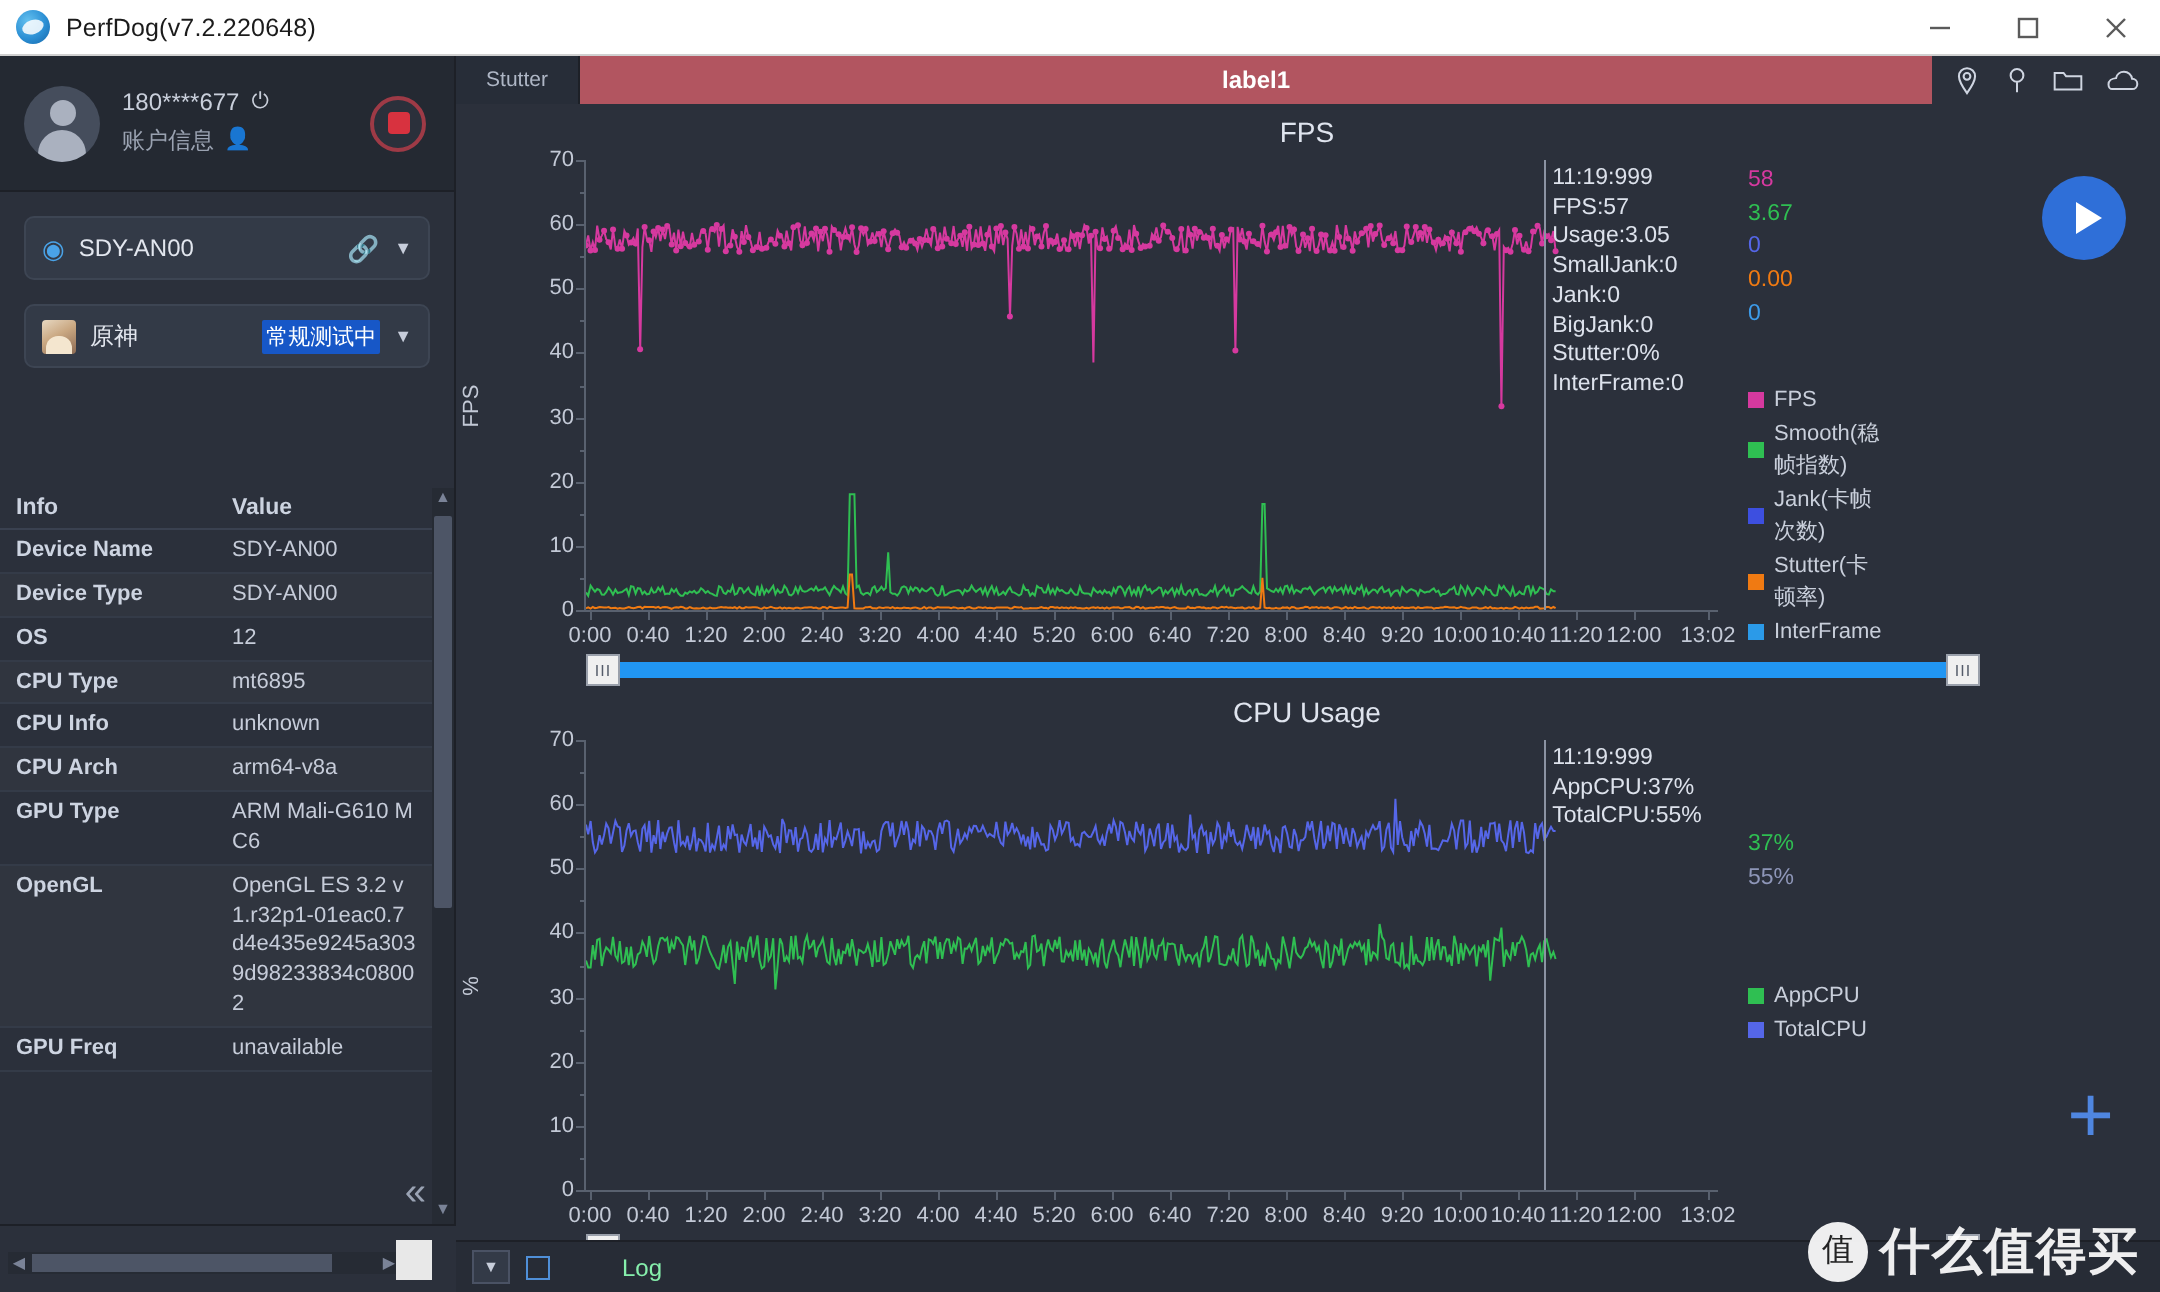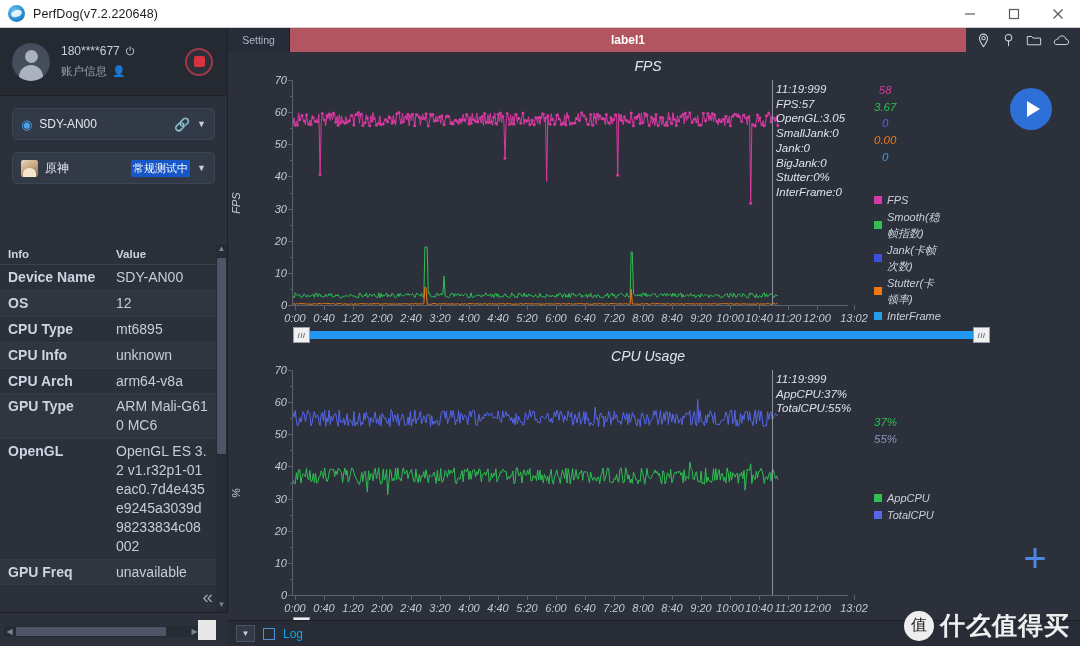--- a/index.html
+++ b/index.html
@@ -55,21 +55,21 @@
   .avatar::before {
     content: ""; position: absolute; left: 50%; top: 7px; width: 13px; height: 13px;
     margin-left: -6.5px; border-radius: 50%; background: #aab1bf;
   }
   .avatar::after {
     content: ""; position: absolute; left: 50%; top: 22px; width: 24px; height: 18px;
     margin-left: -12px; border-radius: 12px 12px 0 0; background: #aab1bf;
   }
   .acct-text { margin-left: 11px; line-height: 1.45; }
   .acct-row1 { font-size: 12px; color: #c9cfdb; display: flex; align-items: flex-end; gap: 6px; }
-  .acct-row2 { font-size: 11.5px; color: #9aa2b1; display: flex; align-items: flex-end; gap: 5px; margin-top: 3px; font-family: Liberation Serif, serif;}
+  .acct-row2 { font-size: 11.5px; color: #9aa2b1; display: flex; align-items: flex-start; gap: 5px; margin-top: 3px; font-family: Liberation Serif, serif;}
   .power-ico { color: #c9cfdb; font-size: 11px; }
   .people-ico { color: #b9c0cd; font-size: 11px; }
   .rec-btn {
     position: absolute; right: 14px; top: 50%; margin-top: -14px;
     width: 28px; height: 28px; border-radius: 50%;
     border: 2px solid #9e3a46; background: #2b303b;
     display: flex; align-items: center; justify-content: center;
   }
   .rec-btn i { width: 11px; height: 11px; background: #d8323f; border-radius: 2px; display: block; }
 
@@ -103,21 +103,21 @@
   }
   .tab.active { background: #39414f; color: #e9edf4; border-bottom-color: #39414f; }
 
   .tbl { position: absolute; left: 0; top: 216px; width: 216px; bottom: 34px; overflow: hidden; }
   .tbl table { width: 100%; border-collapse: collapse; table-layout: fixed; }
   .tbl th {
     text-align: left; font-size: 11.5px; font-weight: bold; color: #ccd3e0;
     background: #2b303b; padding: 4px 8px; border-bottom: 1px solid #3a4150;
   }
   .tbl td {
-    font-size: 14px; color: #c6ccd9; padding: 3px 8px; vertical-align: top;
+    font-size: 11px; color: #c6ccd9; padding: 3px 8px; vertical-align: top;
     border-bottom: 1px solid #343b48; line-height: 1.35; word-break: break-all;
   }
   .tbl td.k { font-weight: bold; color: #cdd4e1; width: 44%; }
   .tbl tr:nth-child(even) td { background: #30353f; }
   .tbl tr:nth-child(odd) td { background: #2b303b; }
 
   .vscroll {
     position: absolute; right: 0; top: 216px; width: 11px; bottom: 34px; background: #262b34;
   }
   .vscroll .thumb { position: absolute; left: 1px; top: 14px; width: 9px; height: 196px; background: #4d5566; border-radius: 1px; }
@@ -150,21 +150,21 @@
     border-right: 1px solid #1d2027;
   }
   .labelbar {
     flex: 1; background: #b25560; color: #ffffff; font-size: 12px; font-weight: bold;
     display: flex; align-items: center; justify-content: center;
   }
   .topicons { display: flex; align-items: center; gap: 10px; padding: 0 10px; background: #2b303b; }
   .topicons span { color: #cfd5e1; display: flex; }
 
   .chartzone { position: absolute; left: 0; top: 24px; right: 0; bottom: 0; }
-  .chart { position: absolute; left: 0; right: 12px; font-style: italic; }
+  .chart { position: absolute; left: 0; right: 1px; }
   .chart.fps { top: 0; height: 290px; }
   .chart.cpu { top: 290px; height: 290px; }
   .ctitle {
     position: absolute; left: 0; right: 0; top: 6px; text-align: center;
     font-size: 14px; color: #dfe4ee;
   }
   .plot {
     position: absolute; left: 64px; top: 28px; right: 220px; bottom: 36px;
     border-left: 1px solid #59616f; border-bottom: 1px solid #59616f;
   }
@@ -212,21 +212,21 @@
   .statusbar {
     position: absolute; left: 0; bottom: 0; right: 0; height: 26px; background: #272c36;
     border-top: 1px solid #1d2027; display: flex; align-items: center; gap: 8px; padding-left: 8px;
   }
   .sb-drop {
     width: 19px; height: 17px; background: #333a47; border: 1px solid #4a distinct;
     border: 1px solid #4a5264; display: flex; align-items: center; justify-content: center;
     color: #c8cedb; font-size: 8px;
   }
   .sb-chk { width: 12px; height: 12px; border: 1.5px solid #4f8fd8; background: transparent; }
-  .sb-log { font-size: 12px; color: #0ea5e9; }
+  .sb-log { font-size: 12px; color: #86efac; margin-left: 28px; }
 
   .watermark { position: absolute; right: 10px; bottom: 4px; display: flex; align-items: center; gap: 6px; opacity: .92; }
   .wm-circle {
     width: 30px; height: 30px; border-radius: 50%; background: #fff; color: #222;
     display: flex; align-items: center; justify-content: center; font-size: 16px;
     border: 2px solid #fff;
   }
   .wm-text { font-size: 25px; color: #ffffff; font-weight: bold; letter-spacing: 1px;
              font-family: "DejaVu Sans", sans-serif; }
 </style>
@@ -296,20 +296,24 @@
       <table>
         <thead>
           <tr>
             <th>Info</th>
             <th>Value</th>
           </tr>
         </thead>
         <tbody id="tbody">
             <tr>
               <td class="k">Device Name</td>
+              <td>SDY-AN00</td>
+            </tr>
+            <tr>
+              <td class="k">Device Type</td>
               <td>SDY-AN00</td>
             </tr>
             <tr>
               <td class="k">OS</td>
               <td>12</td>
             </tr>
             <tr>
               <td class="k">CPU Type</td>
               <td>mt6895</td>
             </tr>
@@ -351,21 +355,21 @@
         <div class="thumb"></div>
         <div class="arr r">▶</div>
       </div>
       <div class="lb-square"></div>
     </div>
   </div>
 
   <div class="right">
 
     <div class="tabbar">
-      <div class="scenetab">Setting</div>
+      <div class="scenetab">Stutter</div>
       <div class="labelbar">label1</div>
       <div class="topicons">
         <span>
           <svg width="15" height="15" viewBox="0 0 16 16">
               <path d="M8 1.2c-2.4 0-4.3 1.9-4.3 4.3 0 3 4.3 9 4.3 9s4.3-6 4.3-9c0-2.4-1.9-4.3-4.3-4.3z" fill="none" stroke="#cfd5e1" stroke-width="1.1"></path>
               <circle cx="8" cy="5.5" r="1.8" fill="none" stroke="#cfd5e1" stroke-width="1.1"></circle>
             </svg>
         </span>
         <span>
           <svg width="15" height="15" viewBox="0 0 16 16">
@@ -673,28 +677,28 @@
               <circle cx="480.27537209302324" cy="38.11257420046192" r="1.5" fill="#d6399f"></circle>
               <circle cx="482.53018604651163" cy="40.1456822509312" r="1.5" fill="#d6399f"></circle>
               <circle cx="484.78499999999997" cy="45.62324697555911" r="1.5" fill="#d6399f"></circle>
               <path d="M0.0 216.2 L1.1 217.9 L2.3 212.8 L3.4 214.4 L4.5 215.8 L5.6 214.5 L6.8 215.0 L7.9 217.3 L9.0 217.4 L10.1 216.1 L11.3 213.8 L12.4 215.3 L13.5 217.3 L14.7 214.8 L15.8 216.5 L16.9 216.2 L18.0 216.0 L19.2 215.1 L20.3 214.4 L21.4 217.5 L22.5 213.1 L23.7 213.4 L24.8 216.8 L25.9 214.1 L27.1 214.3 L28.2 217.0 L29.3 215.8 L30.4 217.2 L31.6 216.9 L32.7 214.2 L33.8 216.3 L34.9 216.1 L36.1 213.8 L37.2 215.4 L38.3 213.5 L39.5 217.1 L40.6 216.8 L41.7 217.0 L42.8 214.6 L44.0 216.0 L45.1 214.6 L46.2 216.8 L47.4 217.9 L48.5 217.9 L49.6 216.3 L50.7 216.9 L51.9 215.7 L53.0 216.3 L54.1 215.4 L55.2 216.6 L56.4 216.0 L57.5 214.1 L58.6 215.0 L59.8 216.4 L60.9 215.5 L62.0 216.6 L63.1 216.9 L64.3 217.7 L65.4 217.9 L66.5 213.1 L67.6 213.7 L68.8 216.4 L69.9 217.0 L71.0 215.3 L72.2 215.9 L73.3 212.9 L74.4 217.3 L75.5 216.8 L76.7 214.0 L77.8 214.2 L78.9 216.4 L80.0 215.3 L81.2 213.9 L82.3 216.2 L83.4 217.0 L84.6 217.6 L85.7 212.8 L86.8 217.9 L87.9 213.3 L89.1 217.0 L90.2 214.8 L91.3 216.2 L92.4 214.7 L93.6 212.9 L94.7 217.1 L95.8 214.8 L97.0 216.4 L98.1 216.0 L99.2 212.9 L100.3 214.2 L101.5 217.3 L102.6 217.7 L103.7 216.7 L104.8 213.7 L106.0 216.5 L107.1 213.4 L108.2 215.5 L109.4 215.9 L110.5 215.6 L111.6 214.8 L112.7 214.2 L113.9 215.2 L115.0 213.4 L116.1 215.3 L117.3 214.7 L118.4 214.7 L119.5 213.7 L120.6 215.6 L121.8 217.5 L122.9 214.9 L124.0 213.0 L125.1 214.2 L126.3 214.9 L127.4 216.2 L128.5 213.2 L129.7 216.7 L130.8 217.6 L131.9 167.1 L133.0 167.1 L134.2 167.1 L135.3 213.6 L136.4 212.8 L137.5 216.4 L138.7 217.4 L139.8 216.6 L140.9 216.4 L142.1 217.5 L143.2 214.0 L144.3 213.2 L145.4 216.0 L146.6 215.0 L147.7 213.4 L148.8 215.0 L149.9 214.0 L151.1 196.1 L152.2 216.1 L153.3 216.9 L154.5 216.9 L155.6 217.8 L156.7 216.4 L157.8 213.8 L159.0 213.2 L160.1 213.7 L161.2 216.6 L162.3 213.7 L163.5 215.4 L164.6 213.7 L165.7 214.2 L166.9 216.0 L168.0 214.3 L169.1 215.3 L170.2 215.7 L171.4 214.7 L172.5 213.7 L173.6 214.4 L174.7 217.1 L175.9 217.9 L177.0 217.1 L178.1 212.8 L179.3 217.7 L180.4 217.3 L181.5 216.4 L182.6 215.9 L183.8 215.6 L184.9 215.3 L186.0 215.0 L187.1 215.4 L188.3 217.2 L189.4 214.8 L190.5 215.8 L191.7 215.1 L192.8 212.8 L193.9 214.7 L195.0 215.9 L196.2 214.9 L197.3 214.1 L198.4 216.9 L199.6 214.0 L200.7 217.7 L201.8 215.1 L202.9 213.1 L204.1 216.6 L205.2 214.1 L206.3 217.6 L207.4 217.1 L208.6 215.9 L209.7 217.2 L210.8 215.2 L212.0 213.7 L213.1 216.1 L214.2 216.3 L215.3 217.0 L216.5 217.8 L217.6 217.1 L218.7 212.9 L219.8 215.0 L221.0 215.0 L222.1 217.8 L223.2 216.5 L224.4 217.7 L225.5 213.0 L226.6 213.9 L227.7 214.0 L228.9 216.3 L230.0 216.3 L231.1 213.0 L232.2 216.7 L233.4 214.6 L234.5 217.0 L235.6 213.9 L236.8 215.5 L237.9 215.0 L239.0 216.0 L240.1 216.7 L241.3 216.5 L242.4 214.6 L243.5 216.2 L244.6 217.4 L245.8 217.4 L246.9 213.3 L248.0 216.1 L249.2 216.8 L250.3 216.7 L251.4 216.8 L252.5 217.8 L253.7 214.1 L254.8 215.5 L255.9 216.4 L257.0 215.5 L258.2 216.9 L259.3 215.1 L260.4 216.4 L261.6 216.0 L262.7 217.6 L263.8 214.3 L264.9 216.3 L266.1 213.4 L267.2 213.2 L268.3 214.5 L269.5 217.6 L270.6 214.6 L271.7 213.3 L272.8 217.4 L274.0 215.1 L275.1 217.4 L276.2 213.2 L277.3 217.6 L278.5 214.1 L279.6 212.8 L280.7 215.2 L281.9 214.5 L283.0 216.6 L284.1 215.4 L285.2 215.0 L286.4 213.7 L287.5 214.0 L288.6 217.6 L289.7 215.3 L290.9 216.7 L292.0 215.3 L293.1 214.1 L294.3 217.7 L295.4 214.7 L296.5 216.7 L297.6 212.9 L298.8 216.9 L299.9 217.6 L301.0 215.6 L302.1 215.0 L303.3 217.5 L304.4 214.8 L305.5 214.6 L306.7 217.4 L307.8 217.0 L308.9 217.6 L310.0 217.8 L311.2 216.7 L312.3 215.2 L313.4 216.0 L314.5 213.0 L315.7 217.7 L316.8 215.5 L317.9 214.9 L319.1 213.1 L320.2 216.0 L321.3 214.3 L322.4 217.9 L323.6 217.8 L324.7 214.8 L325.8 214.9 L326.9 214.3 L328.1 213.1 L329.2 214.3 L330.3 215.1 L331.5 216.3 L332.6 216.7 L333.7 213.2 L334.8 216.3 L336.0 217.3 L337.1 215.7 L338.2 172.0 L339.3 172.0 L340.5 214.2 L341.6 214.8 L342.7 215.5 L343.9 216.0 L345.0 214.5 L346.1 215.9 L347.2 214.1 L348.4 216.7 L349.5 213.2 L350.6 212.9 L351.8 215.9 L352.9 213.1 L354.0 216.6 L355.1 214.9 L356.3 215.6 L357.4 216.3 L358.5 214.4 L359.6 214.1 L360.8 214.6 L361.9 213.5 L363.0 215.4 L364.2 217.3 L365.3 215.9 L366.4 214.9 L367.5 214.3 L368.7 213.7 L369.8 216.0 L370.9 214.1 L372.0 213.5 L373.2 216.2 L374.3 213.5 L375.4 215.5 L376.6 214.8 L377.7 213.9 L378.8 216.6 L379.9 213.1 L381.1 216.3 L382.2 213.6 L383.3 216.5 L384.4 217.0 L385.6 214.0 L386.7 215.0 L387.8 212.9 L389.0 217.4 L390.1 214.5 L391.2 217.0 L392.3 215.9 L393.5 214.8 L394.6 215.0 L395.7 216.4 L396.8 214.5 L398.0 213.5 L399.1 216.1 L400.2 215.6 L401.4 214.7 L402.5 217.8 L403.6 216.2 L404.7 215.4 L405.9 215.2 L407.0 217.5 L408.1 213.6 L409.2 215.2 L410.4 216.2 L411.5 215.2 L412.6 214.6 L413.8 215.1 L414.9 215.5 L416.0 217.7 L417.1 214.9 L418.3 215.7 L419.4 216.3 L420.5 215.9 L421.7 215.9 L422.8 214.9 L423.9 214.2 L425.0 216.0 L426.2 215.3 L427.3 217.8 L428.4 217.0 L429.5 217.0 L430.7 216.3 L431.8 214.7 L432.9 214.6 L434.1 213.4 L435.2 217.0 L436.3 217.3 L437.4 212.9 L438.6 214.6 L439.7 217.2 L440.8 213.2 L441.9 215.0 L443.1 217.6 L444.2 216.2 L445.3 213.9 L446.5 214.2 L447.6 215.3 L448.7 217.0 L449.8 213.4 L451.0 214.9 L452.1 215.1 L453.2 217.1 L454.3 217.8 L455.5 217.6 L456.6 212.9 L457.7 214.5 L458.9 213.0 L460.0 214.9 L461.1 216.0 L462.2 217.6 L463.4 213.9 L464.5 217.8 L465.6 217.1 L466.7 215.7 L467.9 216.9 L469.0 217.2 L470.1 213.4 L471.3 213.0 L472.4 217.1 L473.5 213.7 L474.6 216.7 L475.8 215.8 L476.9 213.7 L478.0 214.2 L479.1 214.7 L480.3 217.0 L481.4 217.3 L482.5 214.7 L483.7 215.6 L484.8 215.6" fill="none" stroke="#2fbf52" stroke-width="1"></path>
               <path d="M0.0 224.1 L1.1 223.7 L2.3 224.3 L3.4 223.5 L4.5 224.1 L5.6 223.9 L6.8 223.5 L7.9 223.6 L9.0 223.7 L10.1 223.8 L11.3 223.5 L12.4 224.1 L13.5 224.0 L14.7 223.9 L15.8 224.3 L16.9 224.0 L18.0 224.2 L19.2 224.2 L20.3 223.9 L21.4 223.5 L22.5 223.9 L23.7 224.1 L24.8 223.9 L25.9 223.5 L27.1 223.4 L28.2 224.2 L29.3 223.4 L30.4 223.5 L31.6 223.5 L32.7 223.5 L33.8 223.5 L34.9 223.8 L36.1 223.4 L37.2 224.1 L38.3 223.6 L39.5 223.5 L40.6 223.6 L41.7 224.0 L42.8 224.4 L44.0 223.8 L45.1 223.6 L46.2 223.8 L47.4 223.4 L48.5 223.6 L49.6 224.2 L50.7 224.2 L51.9 223.5 L53.0 224.0 L54.1 224.3 L55.2 224.1 L56.4 224.2 L57.5 224.1 L58.6 223.8 L59.8 224.2 L60.9 224.3 L62.0 223.8 L63.1 224.1 L64.3 224.1 L65.4 224.0 L66.5 223.7 L67.6 223.5 L68.8 223.7 L69.9 223.6 L71.0 223.9 L72.2 223.8 L73.3 224.0 L74.4 223.6 L75.5 224.3 L76.7 223.5 L77.8 224.1 L78.9 224.1 L80.0 223.5 L81.2 223.8 L82.3 223.7 L83.4 223.6 L84.6 223.6 L85.7 223.7 L86.8 224.2 L87.9 224.4 L89.1 223.7 L90.2 224.1 L91.3 223.8 L92.4 223.4 L93.6 223.8 L94.7 224.1 L95.8 224.1 L97.0 223.7 L98.1 224.3 L99.2 223.8 L100.3 224.2 L101.5 223.9 L102.6 224.1 L103.7 224.3 L104.8 223.9 L106.0 223.9 L107.1 224.2 L108.2 224.0 L109.4 223.7 L110.5 223.8 L111.6 223.6 L112.7 223.6 L113.9 224.0 L115.0 223.8 L116.1 224.2 L117.3 224.2 L118.4 223.5 L119.5 223.6 L120.6 224.3 L121.8 223.4 L122.9 223.6 L124.0 224.0 L125.1 224.0 L126.3 223.9 L127.4 223.8 L128.5 223.8 L129.7 224.0 L130.8 223.7 L131.9 207.3 L133.0 207.3 L134.2 224.2 L135.3 224.3 L136.4 224.2 L137.5 224.3 L138.7 224.2 L139.8 223.6 L140.9 223.6 L142.1 223.4 L143.2 224.1 L144.3 224.1 L145.4 224.2 L146.6 223.6 L147.7 223.9 L148.8 224.0 L149.9 223.7 L151.1 223.7 L152.2 224.1 L153.3 223.6 L154.5 224.2 L155.6 223.9 L156.7 224.1 L157.8 224.1 L159.0 223.8 L160.1 224.0 L161.2 224.0 L162.3 224.2 L163.5 223.9 L164.6 223.7 L165.7 224.0 L166.9 224.4 L168.0 224.2 L169.1 223.5 L170.2 224.3 L171.4 223.7 L172.5 223.8 L173.6 224.3 L174.7 224.0 L175.9 223.5 L177.0 223.7 L178.1 223.8 L179.3 223.7 L180.4 223.7 L181.5 223.8 L182.6 224.1 L183.8 223.6 L184.9 223.8 L186.0 224.2 L187.1 224.0 L188.3 223.9 L189.4 224.3 L190.5 223.7 L191.7 223.5 L192.8 224.0 L193.9 224.3 L195.0 224.1 L196.2 223.6 L197.3 223.7 L198.4 224.0 L199.6 223.6 L200.7 224.1 L201.8 223.9 L202.9 224.0 L204.1 224.2 L205.2 223.8 L206.3 223.8 L207.4 223.7 L208.6 223.7 L209.7 223.7 L210.8 223.7 L212.0 224.2 L213.1 224.1 L214.2 223.4 L215.3 223.6 L216.5 223.8 L217.6 223.5 L218.7 224.4 L219.8 224.2 L221.0 224.3 L222.1 224.0 L223.2 224.1 L224.4 224.1 L225.5 224.1 L226.6 223.9 L227.7 223.5 L228.9 224.0 L230.0 223.9 L231.1 224.3 L232.2 223.5 L233.4 223.5 L234.5 223.9 L235.6 223.7 L236.8 224.1 L237.9 223.7 L239.0 224.0 L240.1 223.8 L241.3 224.2 L242.4 223.7 L243.5 224.0 L244.6 223.6 L245.8 224.1 L246.9 224.0 L248.0 224.2 L249.2 224.2 L250.3 223.9 L251.4 224.3 L252.5 223.8 L253.7 223.6 L254.8 224.0 L255.9 223.7 L257.0 224.1 L258.2 223.8 L259.3 224.3 L260.4 223.7 L261.6 224.3 L262.7 223.8 L263.8 223.6 L264.9 223.8 L266.1 223.6 L267.2 224.1 L268.3 224.1 L269.5 223.6 L270.6 223.6 L271.7 223.5 L272.8 224.1 L274.0 224.2 L275.1 223.4 L276.2 223.5 L277.3 224.2 L278.5 223.6 L279.6 224.3 L280.7 224.1 L281.9 223.9 L283.0 223.9 L284.1 224.0 L285.2 223.5 L286.4 223.7 L287.5 223.5 L288.6 223.5 L289.7 223.9 L290.9 223.8 L292.0 224.2 L293.1 223.8 L294.3 223.5 L295.4 224.0 L296.5 224.2 L297.6 224.3 L298.8 224.3 L299.9 224.3 L301.0 223.4 L302.1 224.0 L303.3 223.9 L304.4 224.1 L305.5 223.6 L306.7 223.5 L307.8 223.9 L308.9 223.7 L310.0 224.2 L311.2 224.0 L312.3 224.2 L313.4 223.6 L314.5 223.7 L315.7 224.2 L316.8 223.8 L317.9 223.4 L319.1 223.7 L320.2 223.4 L321.3 223.9 L322.4 223.6 L323.6 223.9 L324.7 224.1 L325.8 223.9 L326.9 223.9 L328.1 223.7 L329.2 224.2 L330.3 224.1 L331.5 223.6 L332.6 224.0 L333.7 223.5 L334.8 224.3 L336.0 224.2 L337.1 223.9 L338.2 208.9 L339.3 223.7 L340.5 224.1 L341.6 223.9 L342.7 224.2 L343.9 224.3 L345.0 223.9 L346.1 224.3 L347.2 224.3 L348.4 223.7 L349.5 223.9 L350.6 223.7 L351.8 224.3 L352.9 223.5 L354.0 223.6 L355.1 224.2 L356.3 224.2 L357.4 224.0 L358.5 223.9 L359.6 223.4 L360.8 223.5 L361.9 224.2 L363.0 223.6 L364.2 223.7 L365.3 223.5 L366.4 224.1 L367.5 223.6 L368.7 223.9 L369.8 223.9 L370.9 223.6 L372.0 224.3 L373.2 224.1 L374.3 223.6 L375.4 223.6 L376.6 223.8 L377.7 224.3 L378.8 224.0 L379.9 223.4 L381.1 224.2 L382.2 223.8 L383.3 224.2 L384.4 223.4 L385.6 224.0 L386.7 224.0 L387.8 223.9 L389.0 223.7 L390.1 224.2 L391.2 224.4 L392.3 223.7 L393.5 223.5 L394.6 223.7 L395.7 223.9 L396.8 223.5 L398.0 224.2 L399.1 223.7 L400.2 224.0 L401.4 223.8 L402.5 224.1 L403.6 223.5 L404.7 224.2 L405.9 223.8 L407.0 224.1 L408.1 223.6 L409.2 224.0 L410.4 223.9 L411.5 224.0 L412.6 223.7 L413.8 223.6 L414.9 224.3 L416.0 223.6 L417.1 224.0 L418.3 224.0 L419.4 223.8 L420.5 223.6 L421.7 223.8 L422.8 223.7 L423.9 224.3 L425.0 224.0 L426.2 224.0 L427.3 223.8 L428.4 223.8 L429.5 223.4 L430.7 223.5 L431.8 223.7 L432.9 223.8 L434.1 223.6 L435.2 224.1 L436.3 223.9 L437.4 223.4 L438.6 223.8 L439.7 223.9 L440.8 224.2 L441.9 224.3 L443.1 223.7 L444.2 223.8 L445.3 223.8 L446.5 224.2 L447.6 224.2 L448.7 224.0 L449.8 223.6 L451.0 224.2 L452.1 223.5 L453.2 224.2 L454.3 224.0 L455.5 224.2 L456.6 224.1 L457.7 223.9 L458.9 224.3 L460.0 223.9 L461.1 224.1 L462.2 224.2 L463.4 224.1 L464.5 223.4 L465.6 223.8 L466.7 224.3 L467.9 223.8 L469.0 224.2 L470.1 223.8 L471.3 224.1 L472.4 223.9 L473.5 223.9 L474.6 223.4 L475.8 223.4 L476.9 224.3 L478.0 224.2 L479.1 224.1 L480.3 223.5 L481.4 223.5 L482.5 224.2 L483.7 223.5 L484.8 224.1" fill="none" stroke="#f07a12" stroke-width="1"></path>
             </svg>
             <div class="cursorline" style="left: 479.115px;"></div>
             <div class="tipbox" style="left: 483.115px; top: 2px;">
               <div>11:19:999</div>
               <div>FPS:57</div>
-              <div>OpenGL:3.05</div>
+              <div>Usage:3.05</div>
               <div>SmallJank:0</div>
               <div>Jank:0</div>
               <div>BigJank:0</div>
               <div>Stutter:0%</div>
               <div>InterFrame:0</div>
             </div>
-            <div class="sidevals" style="left: 581px; top: 2px; text-align: center;">
+            <div class="sidevals" style="left: 581px; top: 2px;">
               <div style="color: rgb(214, 57, 159);">58</div>
               <div style="color: rgb(47, 191, 82);">3.67</div>
               <div style="color: rgb(85, 102, 232);">0</div>
               <div style="color: rgb(240, 122, 18);">0.00</div>
               <div style="color: rgb(61, 154, 232);">0</div>
             </div>
             <div class="legend" style="left: 581px; top: 112px;">
               <div class="li">
                 <span class="sw" style="background: rgb(214, 57, 159);"></span>
                 <span>FPS</span>

